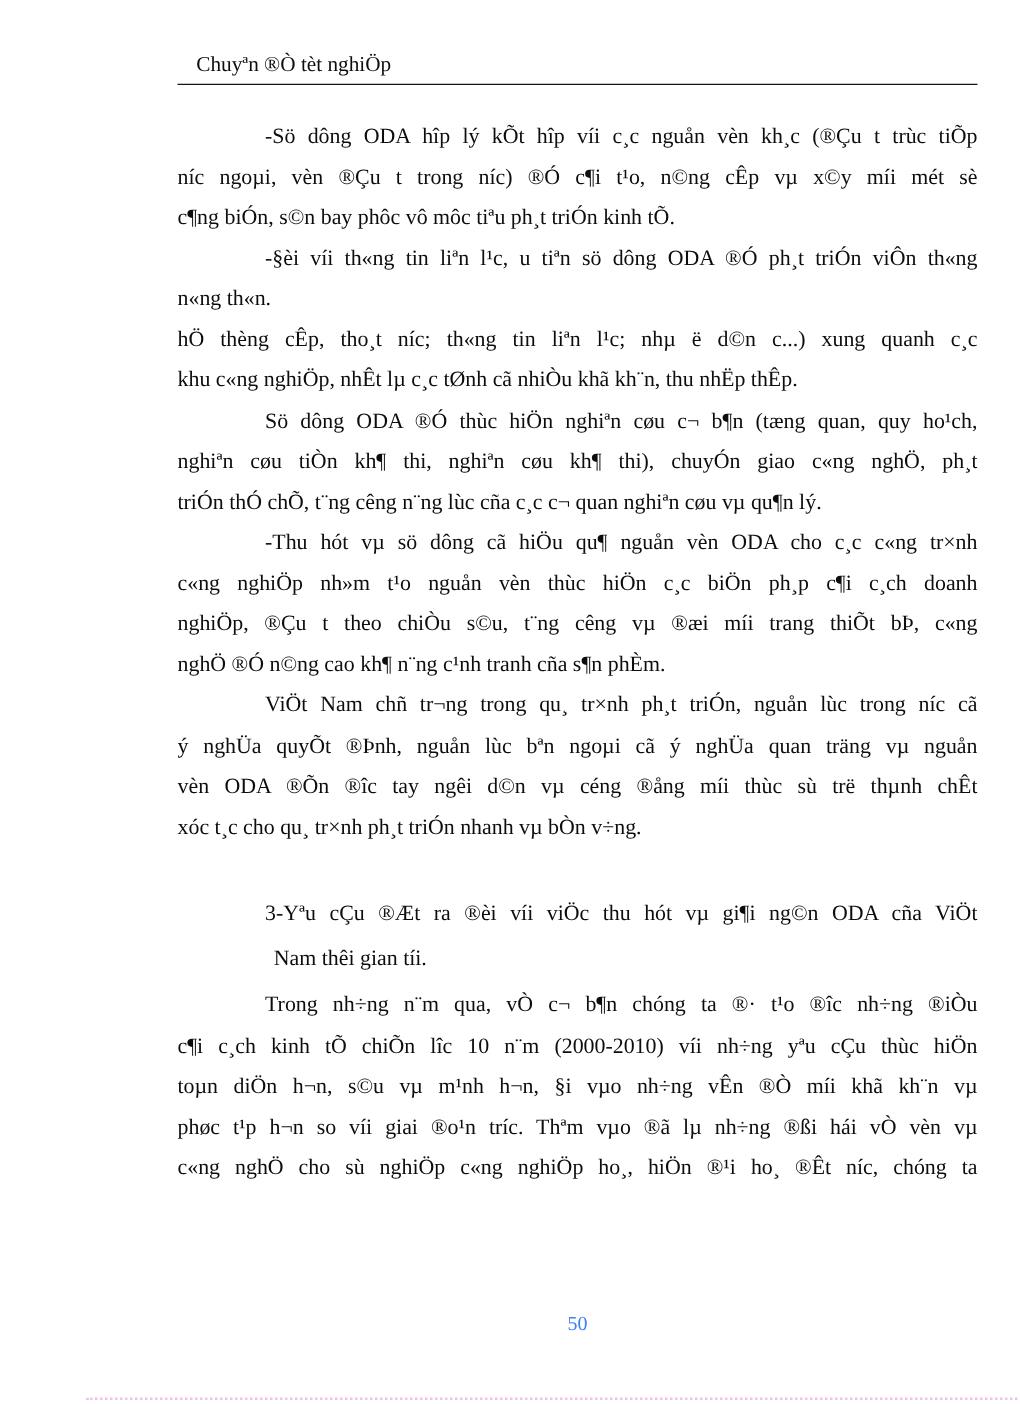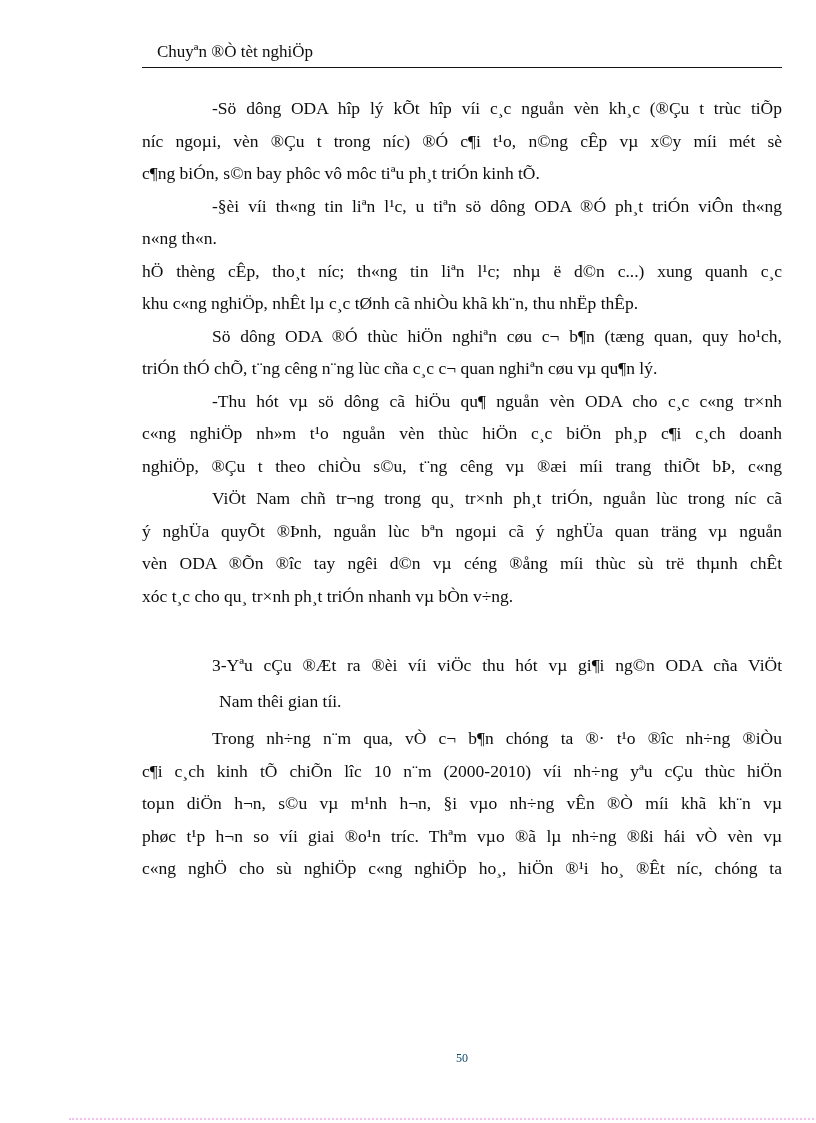--- a/index.html
+++ b/index.html
@@ -21,21 +21,21 @@
     text-align:justify; text-align-last:justify;
   }
   .line.last { text-align:left; text-align-last:left; }
   .line.ind  { text-indent:70px; }
   .heading { margin-top:35px; }
   .heading .line { font-weight:400; height:36px; line-height:36px; }
   .heading .ind2 { text-indent:77px; }
   .p-final { margin-top:3px; }
   .footer {
     position:absolute; left:95px; top:1051px; width:640px;
-    text-align:center; font-size:12px; color:#0c4a6e;
+    text-align:center; font-size:16px; color:#3b82f6;
   }
   .page-break {
     position:absolute; left:22px; right:2px; bottom:3px; height:0;
     border-top:2px dotted #f2c0ee;
   }
 </style>
 </head>
 <body>
 
 <div class="page">
@@ -57,27 +57,29 @@
       <div class="line last">n«ng th«n.</div>
     </div>
 
     <div class="para">
       <div class="line">hÖ thèng cÊp, tho¸t níc; th«ng tin liªn l¹c; nhµ ë d©n c...) xung quanh c¸c</div>
       <div class="line last">khu c«ng nghiÖp, nhÊt lµ c¸c tØnh cã nhiÒu khã kh¨n, thu nhËp thÊp.</div>
     </div>
 
     <div class="para">
       <div class="line ind">Sö dông ODA ®Ó thùc hiÖn nghiªn cøu c¬ b¶n (tæng quan, quy ho¹ch,</div>
+      <div class="line">nghiªn cøu tiÒn kh¶ thi, nghiªn cøu kh¶ thi), chuyÓn giao c«ng nghÖ, ph¸t</div>
       <div class="line last">triÓn thÓ chÕ, t¨ng cêng n¨ng lùc cña c¸c c¬ quan nghiªn cøu vµ qu¶n lý.</div>
     </div>
 
     <div class="para">
       <div class="line ind">-Thu hót vµ sö dông cã hiÖu qu¶ nguån vèn ODA cho c¸c c«ng tr×nh</div>
       <div class="line">c«ng nghiÖp nh»m t¹o nguån vèn thùc hiÖn c¸c biÖn ph¸p c¶i c¸ch doanh</div>
       <div class="line">nghiÖp, ®Çu t theo chiÒu s©u, t¨ng cêng vµ ®æi míi trang thiÕt bÞ, c«ng</div>
+      <div class="line last">nghÖ ®Ó n©ng cao kh¶ n¨ng c¹nh tranh cña s¶n phÈm.</div>
     </div>
 
     <div class="para">
       <div class="line ind">ViÖt Nam chñ tr¬ng trong qu¸ tr×nh ph¸t triÓn, nguån lùc trong níc cã</div>
       <div class="line">ý nghÜa quyÕt ®Þnh, nguån lùc bªn ngoµi cã ý nghÜa quan träng vµ nguån</div>
       <div class="line">vèn ODA ®Õn ®îc tay ngêi d©n vµ céng ®ång míi thùc sù trë thµnh chÊt</div>
       <div class="line last">xóc t¸c cho qu¸ tr×nh ph¸t triÓn nhanh vµ bÒn v÷ng.</div>
     </div>
 
     <div class="para heading">

